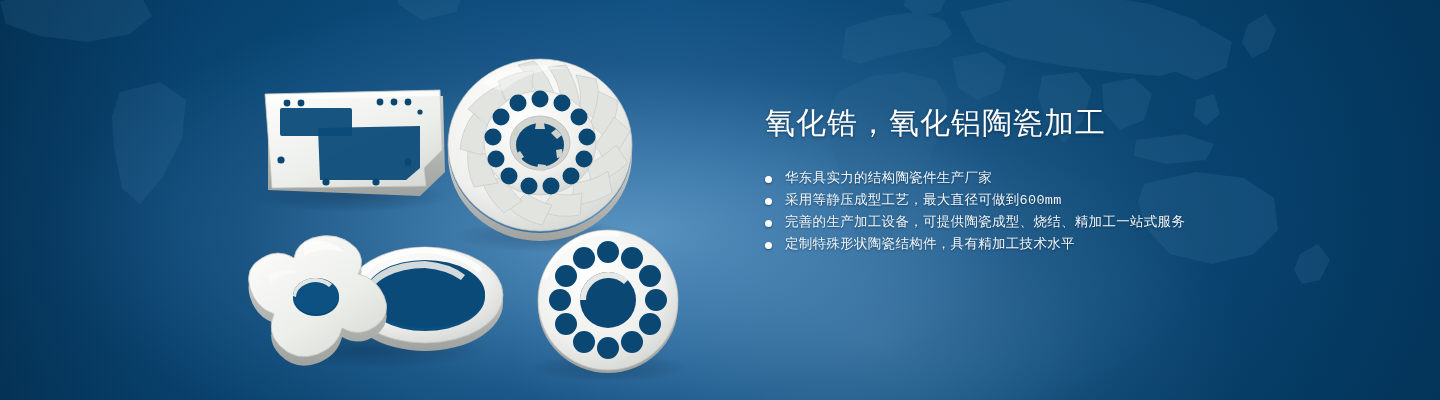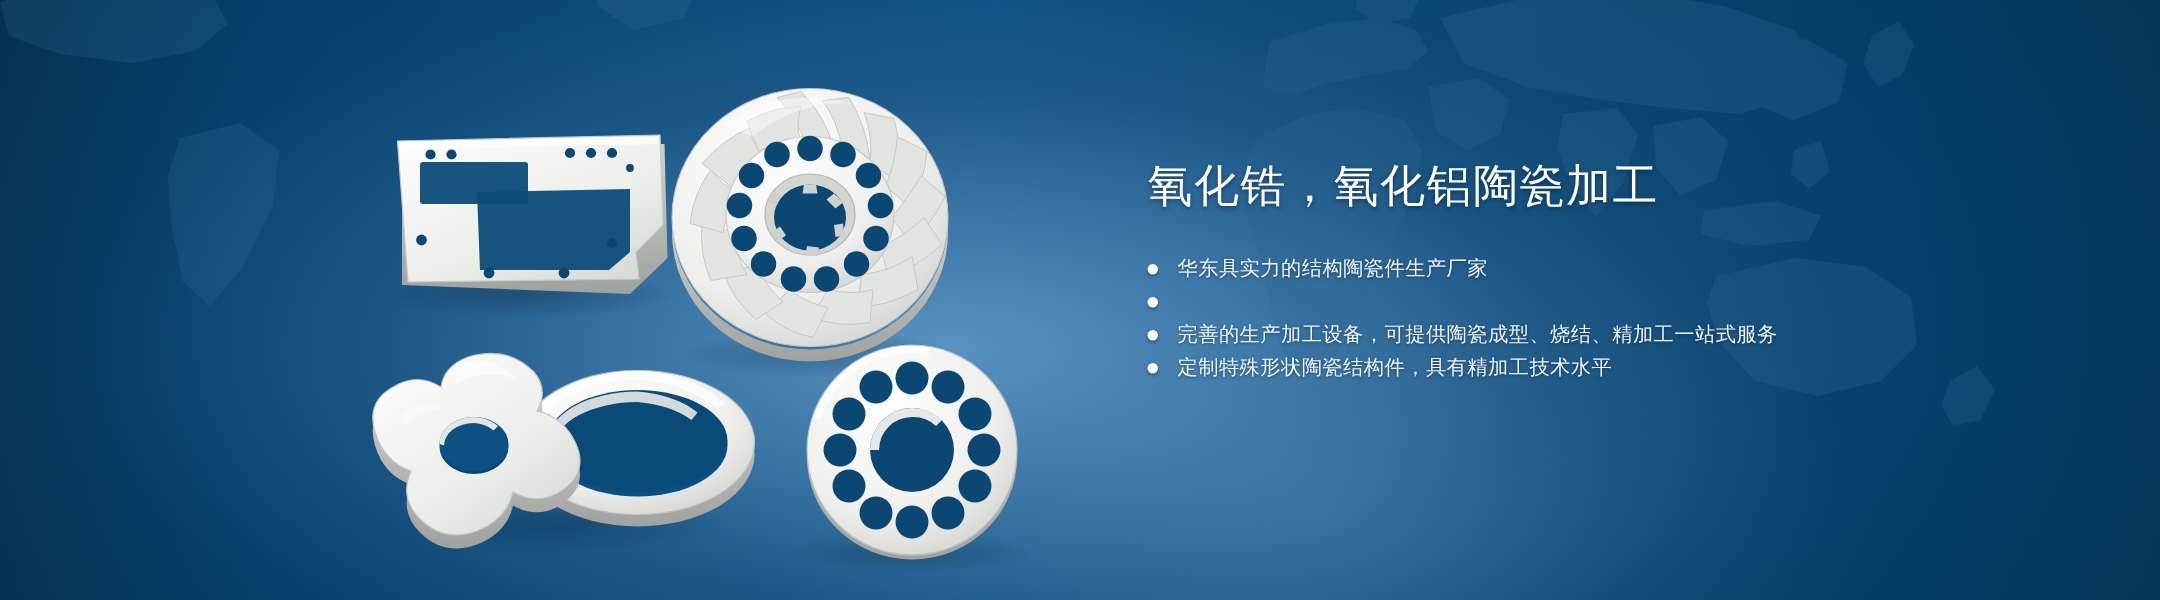--- a/index.html
+++ b/index.html
@@ -6,21 +6,21 @@
   html, body {
     margin: 0;
     padding: 0;
     background: #ffffff;
   }
   #banner {
     position: relative;
     width: 1440px;
     height: 400px;
     overflow: hidden;
-    font-family: Liberation Sans, sans-serif;
+    font-family: Liberation Mono, monospace;
     background: #be185d;
   }
 
   
   .bg-base {
     position: absolute;
     inset: 0;
     background:
       radial-gradient(ellipse 62% 95% at 44% 58%,
          rgba(92,150,196,0.95) 0%,
@@ -341,20 +341,21 @@
   <div class="text-col">
     <h1 class="headline">氧化锆，氧化铝陶瓷加工</h1>
 
     <ul class="bullets">
       <li class="bullet-row">
         <span class="dot"></span>
         <span class="bullet-text">华东具实力的结构陶瓷件生产厂家</span>
       </li>
       <li class="bullet-row">
         <span class="dot"></span>
+        <span class="bullet-text">采用等静压成型工艺，最大直径可做到600mm</span>
       </li>
       <li class="bullet-row">
         <span class="dot"></span>
         <span class="bullet-text">完善的生产加工设备，可提供陶瓷成型、烧结、精加工一站式服务</span>
       </li>
       <li class="bullet-row">
         <span class="dot"></span>
         <span class="bullet-text">定制特殊形状陶瓷结构件，具有精加工技术水平</span>
       </li>
     </ul>

